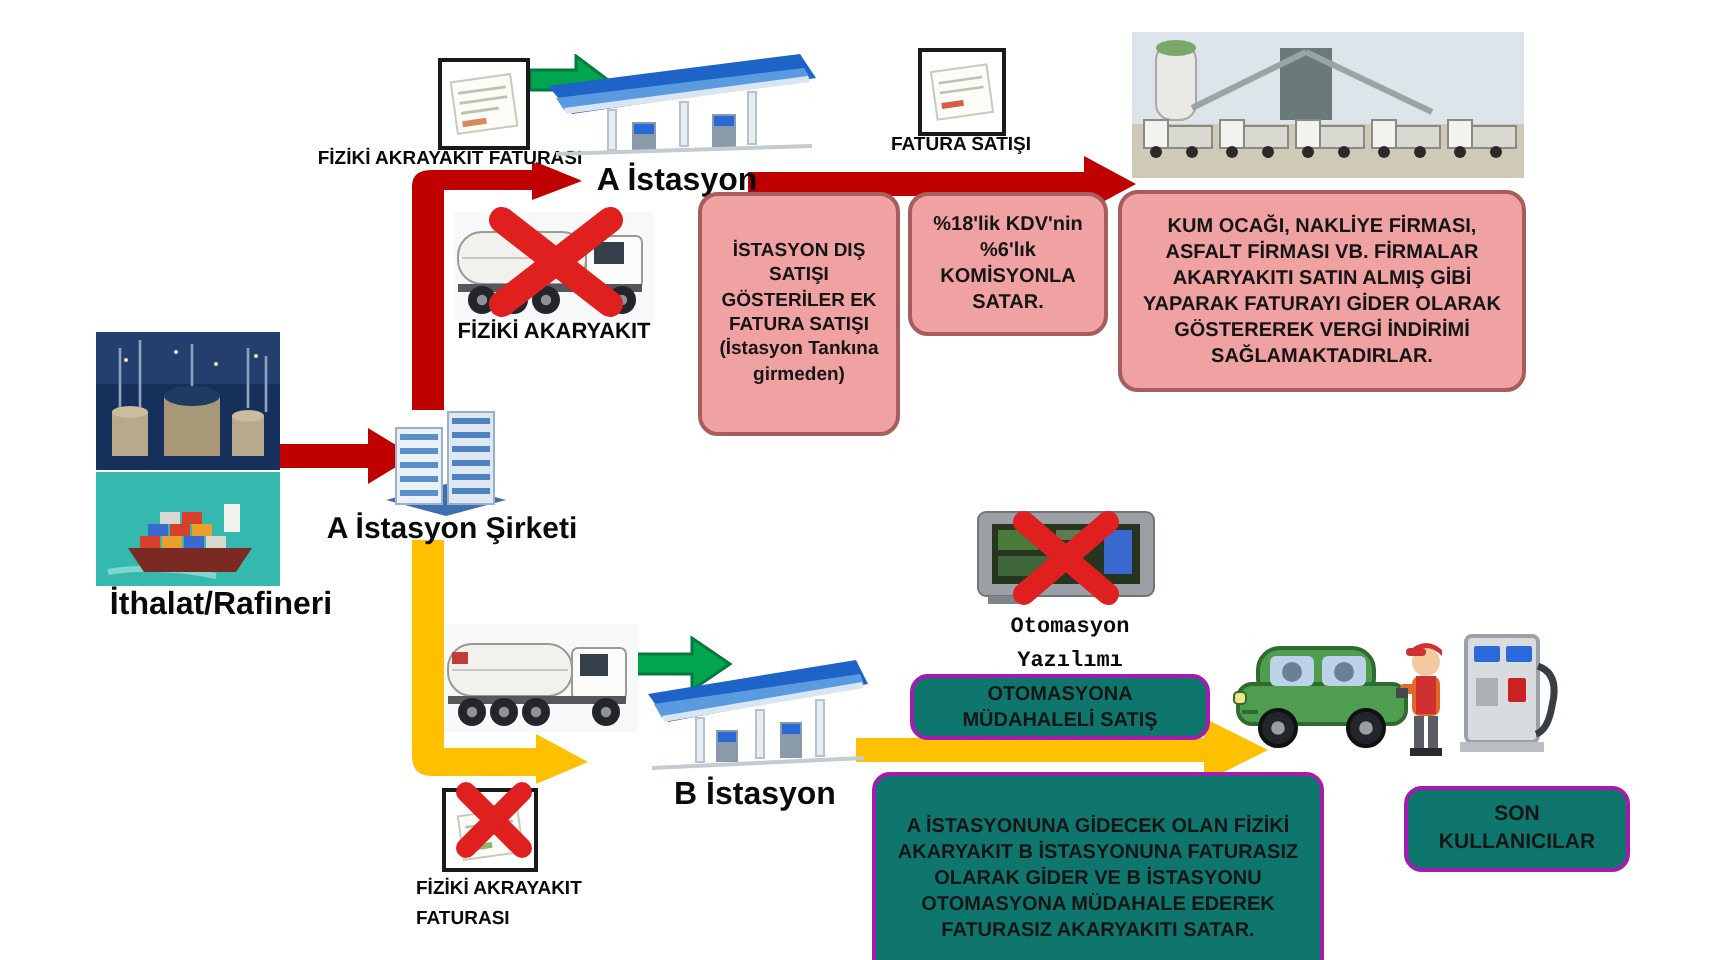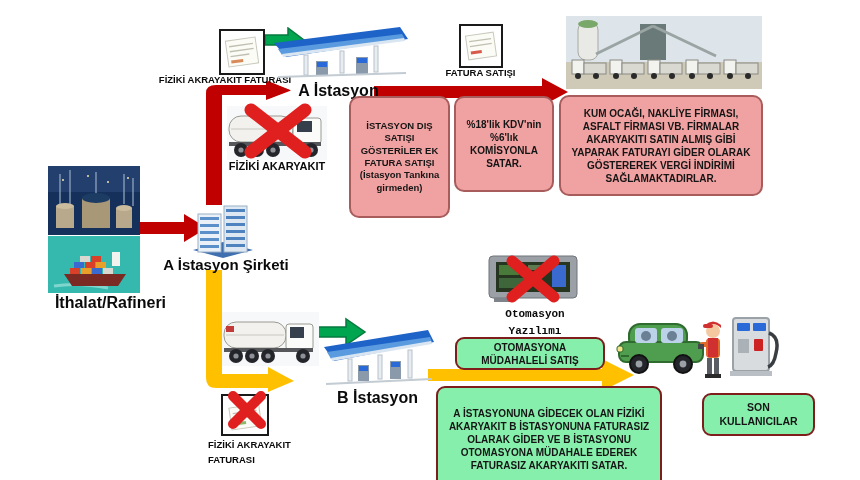--- a/index.html
+++ b/index.html
@@ -9,21 +9,21 @@
   }
   .abs{position:absolute;}
   .lbl{font-weight:bold;color:#0a0a0a;line-height:1.1;}
   .center{text-align:center;}
   .note{
     box-sizing:border-box;border-radius:10px;font-weight:bold;color:#151515;
     display:flex;align-items:center;justify-content:center;text-align:center;
     padding:5px 7px;line-height:1.3;z-index:3;
   }
   .pink{background:#F0A1A1;border:2px solid #A85C5C;}
-  .gold{background:#86efac;border:2px solid #7f1d1d;border-radius:9px;}
+  .gold{background:#0f766e;border:2px solid #a21caf;border-radius:9px;}
   .framed{border:2px solid #1a1a1a;background:#fff;box-sizing:border-box;}
   svg{display:block;}
   .z1{z-index:1;} .z2{z-index:2;}
 </style>
 </head>
 <body>
 
 <div class="canvas">
 
   <svg class="abs z1" style="left:140px;top:213px;" width="68" height="30">
@@ -231,21 +231,21 @@
       <g transform="translate(158,44)">
           <rect width="12" height="14" fill="#F2F2EF" stroke="#8A8A84"></rect>
           <rect x="12" y="3" width="22" height="11" fill="#D9D9D2" stroke="#8A8A84"></rect>
           <circle cx="6" cy="16" r="3" fill="#2A2A2A"></circle>
           <circle cx="24" cy="16" r="3" fill="#2A2A2A"></circle>
         </g>
     </g>
   </svg>
 
   <div class="abs note pink" style="left:349px;top:96px;width:101px;height:122px;font-size:9.5px;">İSTASYON DIŞ SATIŞI GÖSTERİLER EK FATURA SATIŞI (İstasyon Tankına girmeden)</div>
-  <div class="abs note pink" style="left:454px;top:96px;width:100px;height:96px;font-size:10px;">%18'lik KDV'nin %6'lık KOMİSYONLA SATAR.</div>
+  <div class="abs note pink" style="left:454px;top:96px;width:100px;height:72px;font-size:10px;">%18'lik KDV'nin %6'lık KOMİSYONLA SATAR.</div>
   <div class="abs note pink" style="left:559px;top:95px;width:204px;height:101px;font-size:10px;">KUM OCAĞI, NAKLİYE FİRMASI, ASFALT FİRMASI VB. FİRMALAR AKARYAKITI SATIN ALMIŞ GİBİ YAPARAK FATURAYI GİDER OLARAK GÖSTEREREK VERGİ İNDİRİMİ SAĞLAMAKTADIRLAR.</div>
 
   <svg class="abs z2" style="left:222px;top:312px;" width="97" height="54">
     <rect x="0" y="0" width="97" height="54" fill="#F7F8FA"></rect>
     <rect x="2" y="10" width="62" height="26" rx="12" fill="#F2F1ED" stroke="#9A9A94"></rect>
     <line x1="4" y1="23" x2="62" y2="23" stroke="#C8C8C0"></line>
     <rect x="4" y="14" width="8" height="6" fill="#C23A3A"></rect>
     <rect x="64" y="12" width="27" height="26" rx="3" fill="#FBFBF9" stroke="#9A9A94"></rect>
     <rect x="68" y="15" width="14" height="11" fill="#36404C"></rect>
     <rect x="2" y="36" width="89" height="4" fill="#55575B"></rect>

